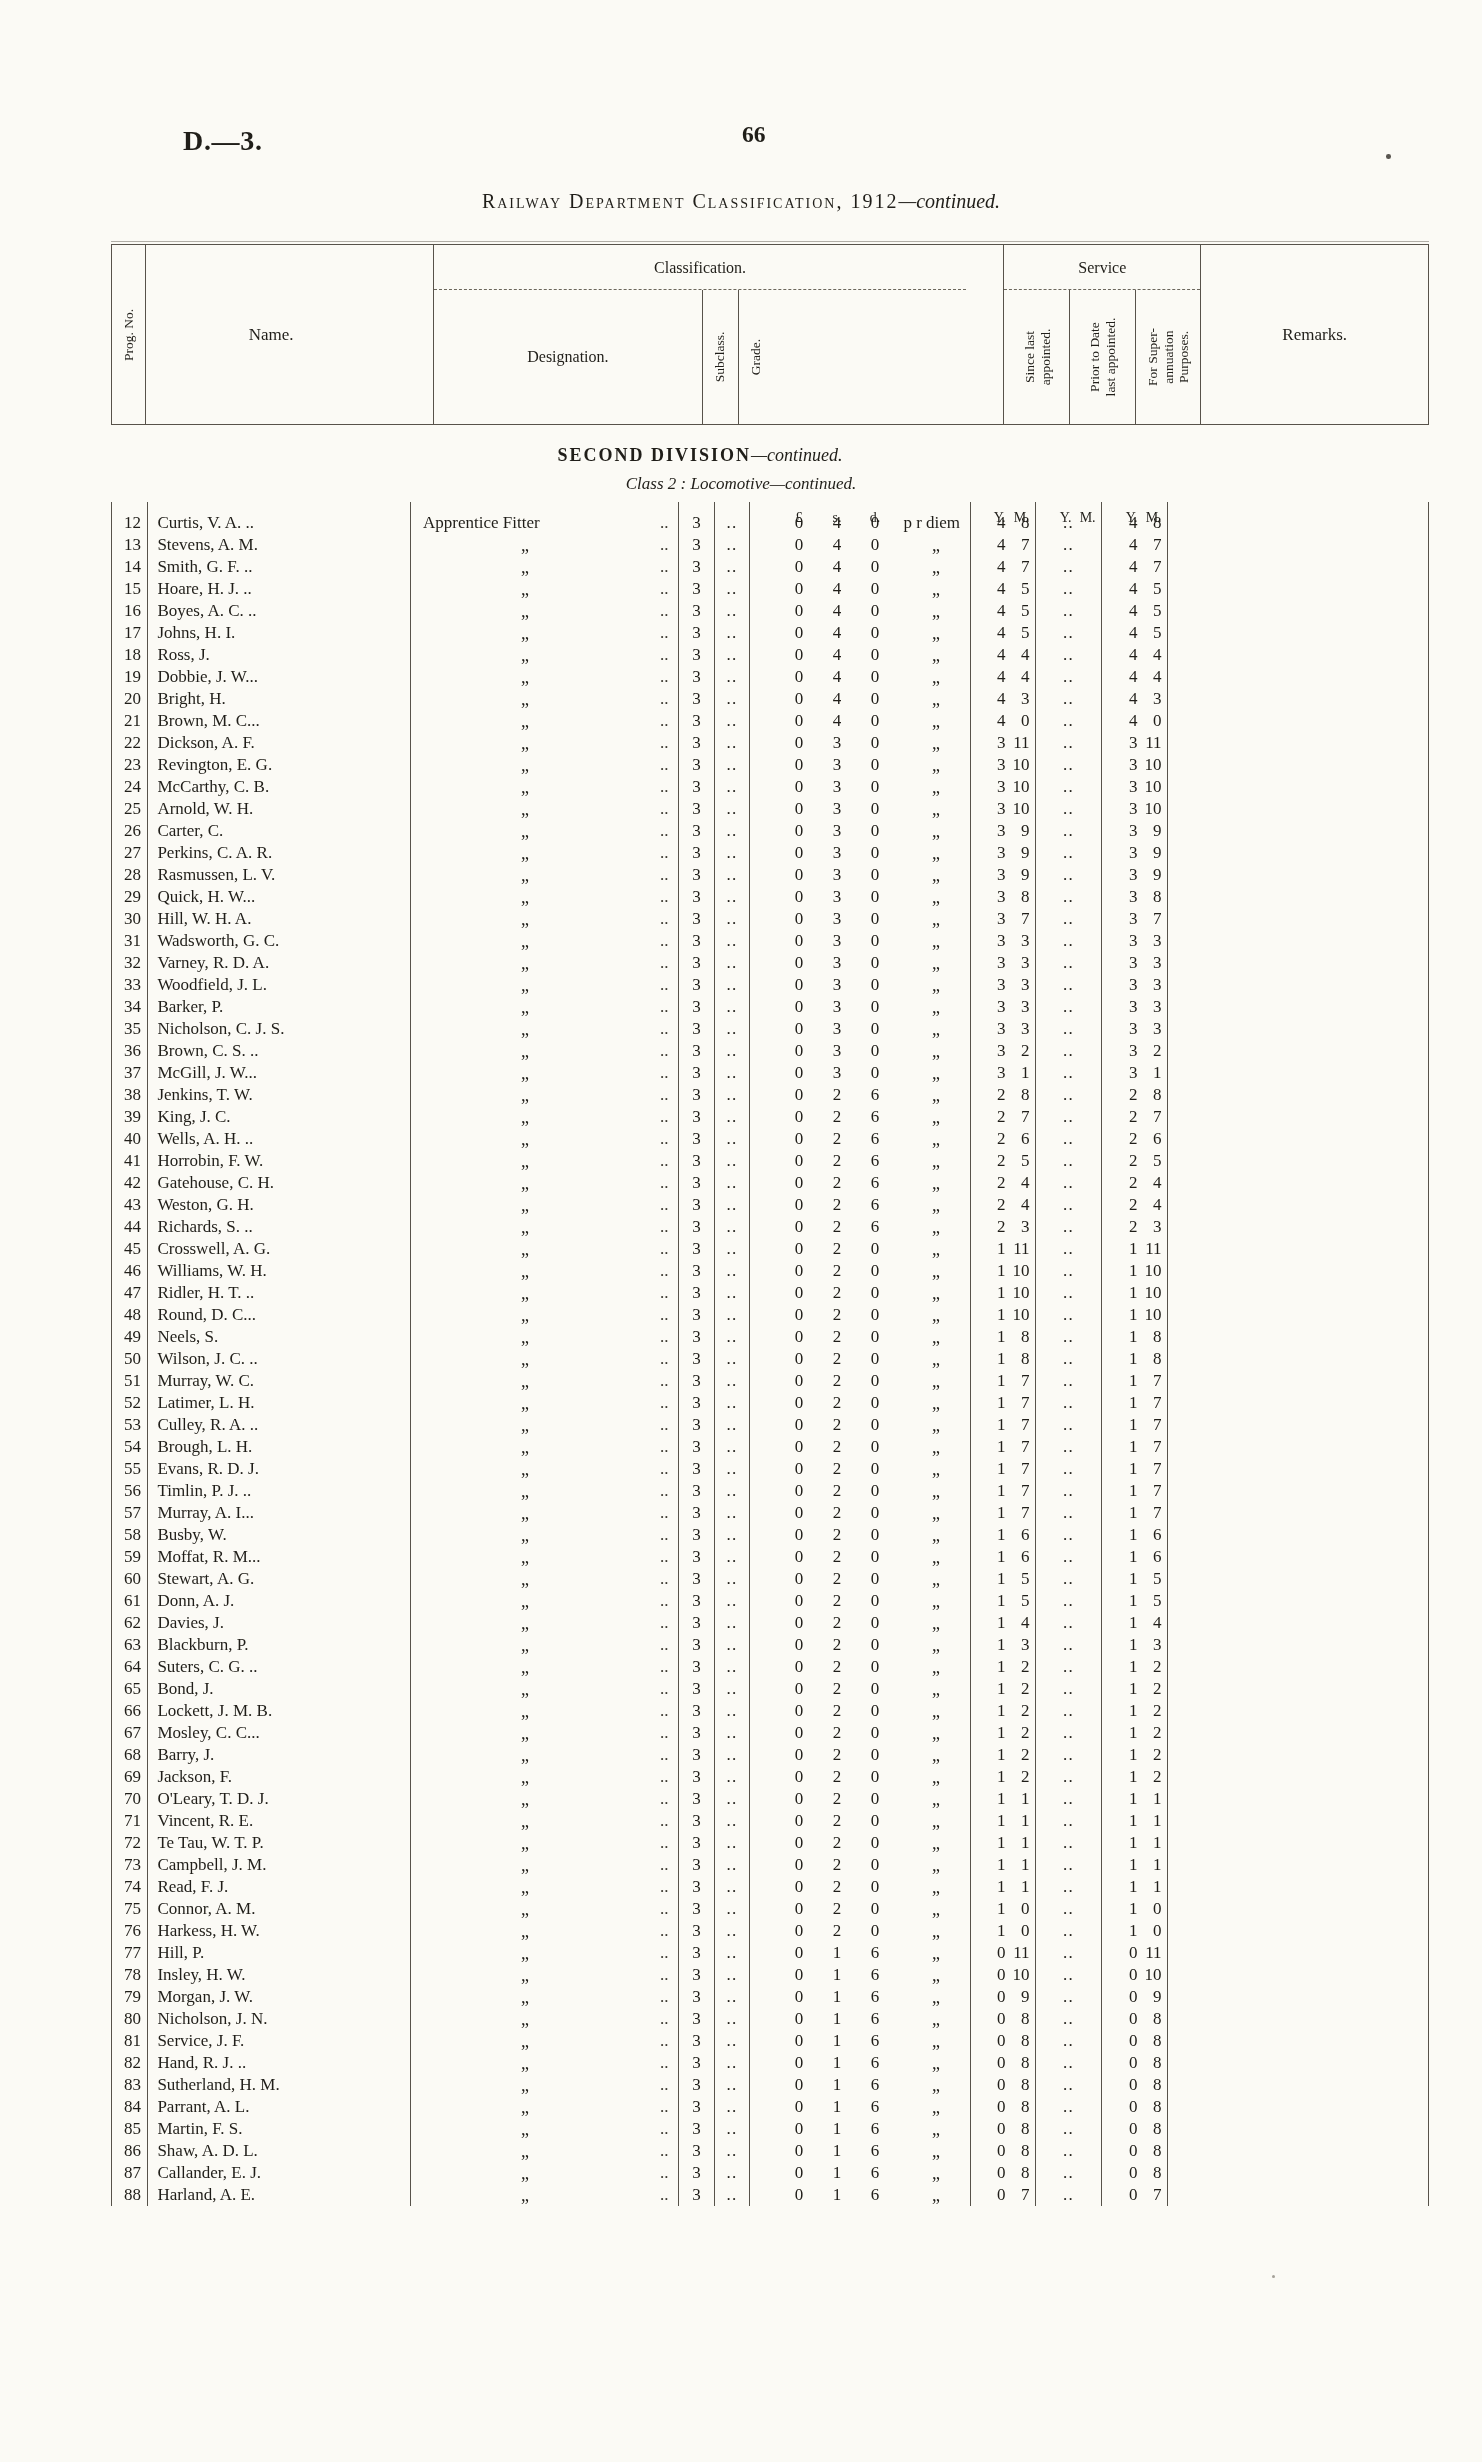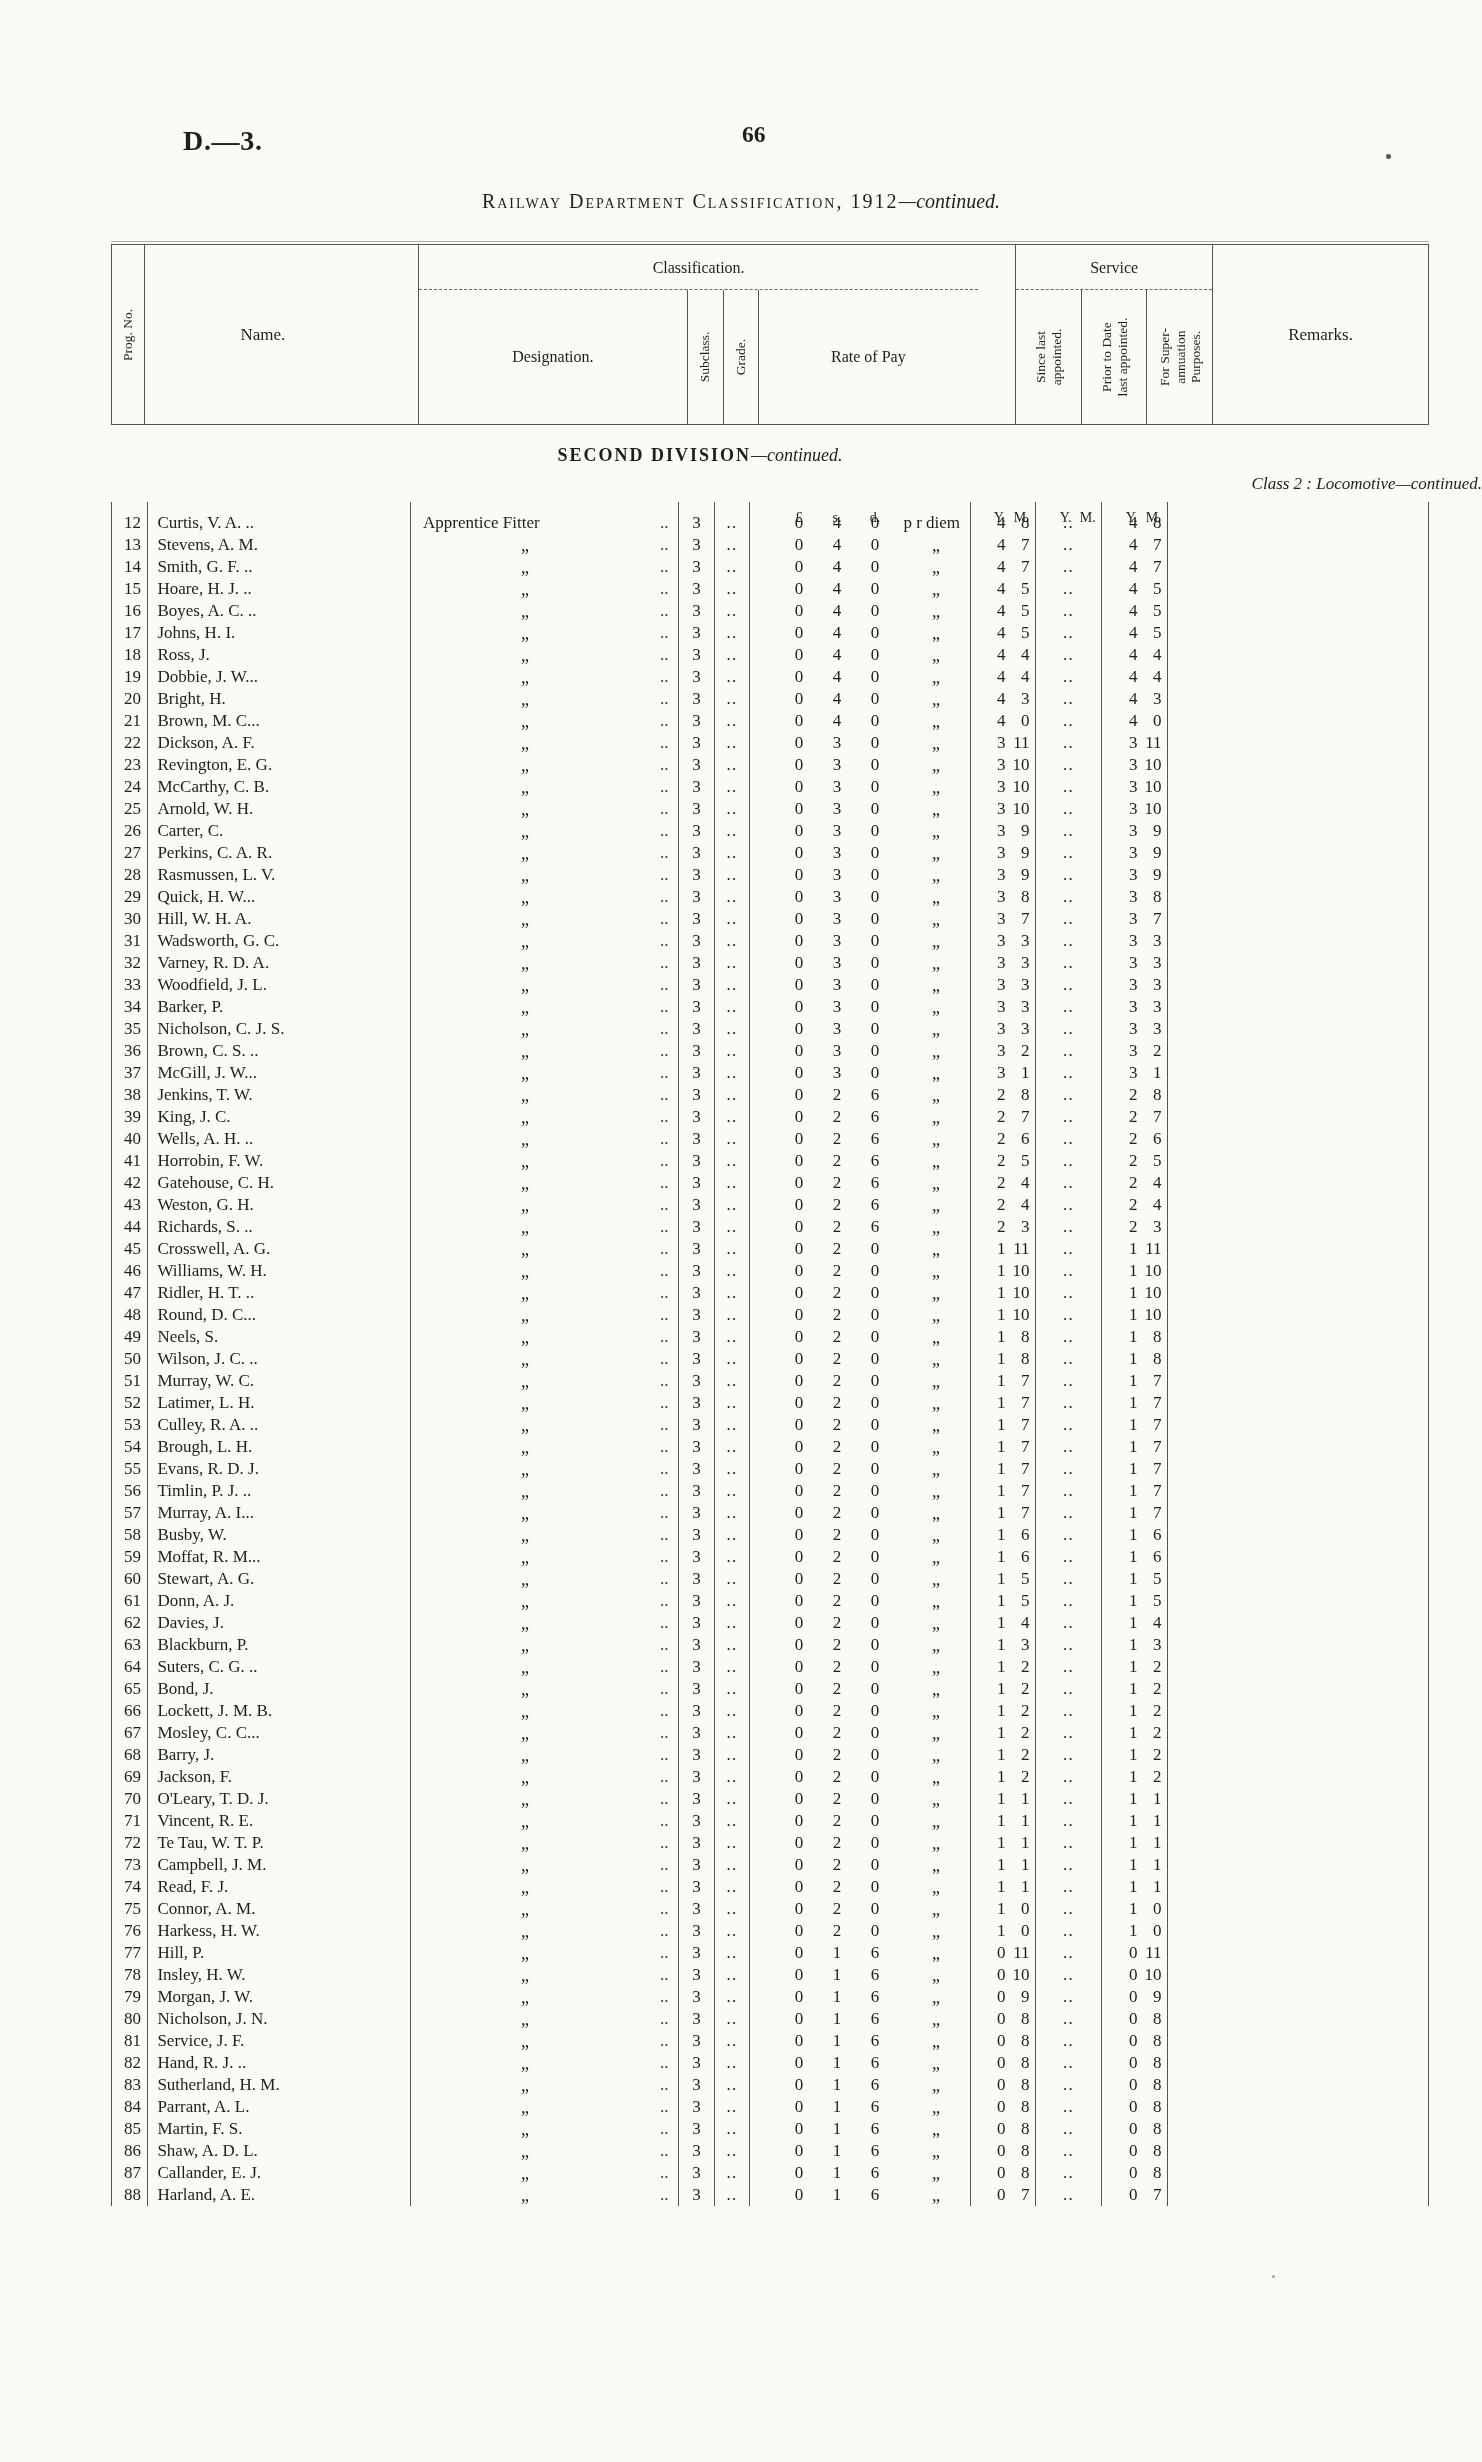--- a/index.html
+++ b/index.html
@@ -54,21 +54,21 @@
     font-size:13.5px;line-height:15.5px;text-align:center;
   }
   .nowrap{white-space:nowrap;}
   .w110{width:81px;}
   .w130{width:91px;}
   .w120{width:82px;}
 
   
   .division-heading{position:absolute;left:0;top:445px;width:1400px;text-align:center;font-size:18px;}
   .dv{font-weight:bold;letter-spacing:2px;}
-  .class-heading{position:absolute;left:0;top:474px;width:1482px;text-align:right;font-size:17px;font-style:italic;}
+  .class-heading{position:absolute;left:0;top:474px;width:1482px;text-align:center;font-size:17px;font-style:italic;}
 
   
   .units{position:absolute;left:111px;top:502px;width:1318px;height:29px;display:flex;font-size:14px;}
   .units .td{height:29px;line-height:31px;}
   .tbody{position:absolute;left:111px;top:512px;width:1351px;}
   .tr{display:flex;height:22px;line-height:22px;font-size:17px;}
   .td{border-left:0.7px solid var(--line);overflow:hidden;white-space:nowrap;}
   .c-no{width:36px;text-align:right;padding-right:6px;}
   .c-name{width:263px;padding-left:9.4px;}
   .c-desig{width:268px;padding-left:12px;padding-right:9.4px;display:flex;justify-content:space-between;}
@@ -112,23 +112,20 @@
       <div class="sub-row">
         <div class="hcell h-desig">
           <span class="center-abs">Designation.</span>
         </div>
         <div class="hcell h-sub">
           <span class="vlab nowrap">Subclass.</span>
         </div>
         <div class="hcell h-grade">
           <span class="vlab nowrap">Grade.</span>
         </div>
-        <div class="hcell h-pay">
-          <span class="center-abs">Rate of Pay</span>
-        </div>
       </div>
     </div>
     <div class="hgroup svc-group">
       <div class="span-label">Service</div>
       <div class="sub-row">
         <div class="hcell svc1">
           <span class="vlab w110">Since last appointed.</span>
         </div>
         <div class="hcell svc2">
           <span class="vlab w130">Prior to Date last appointed.</span>

